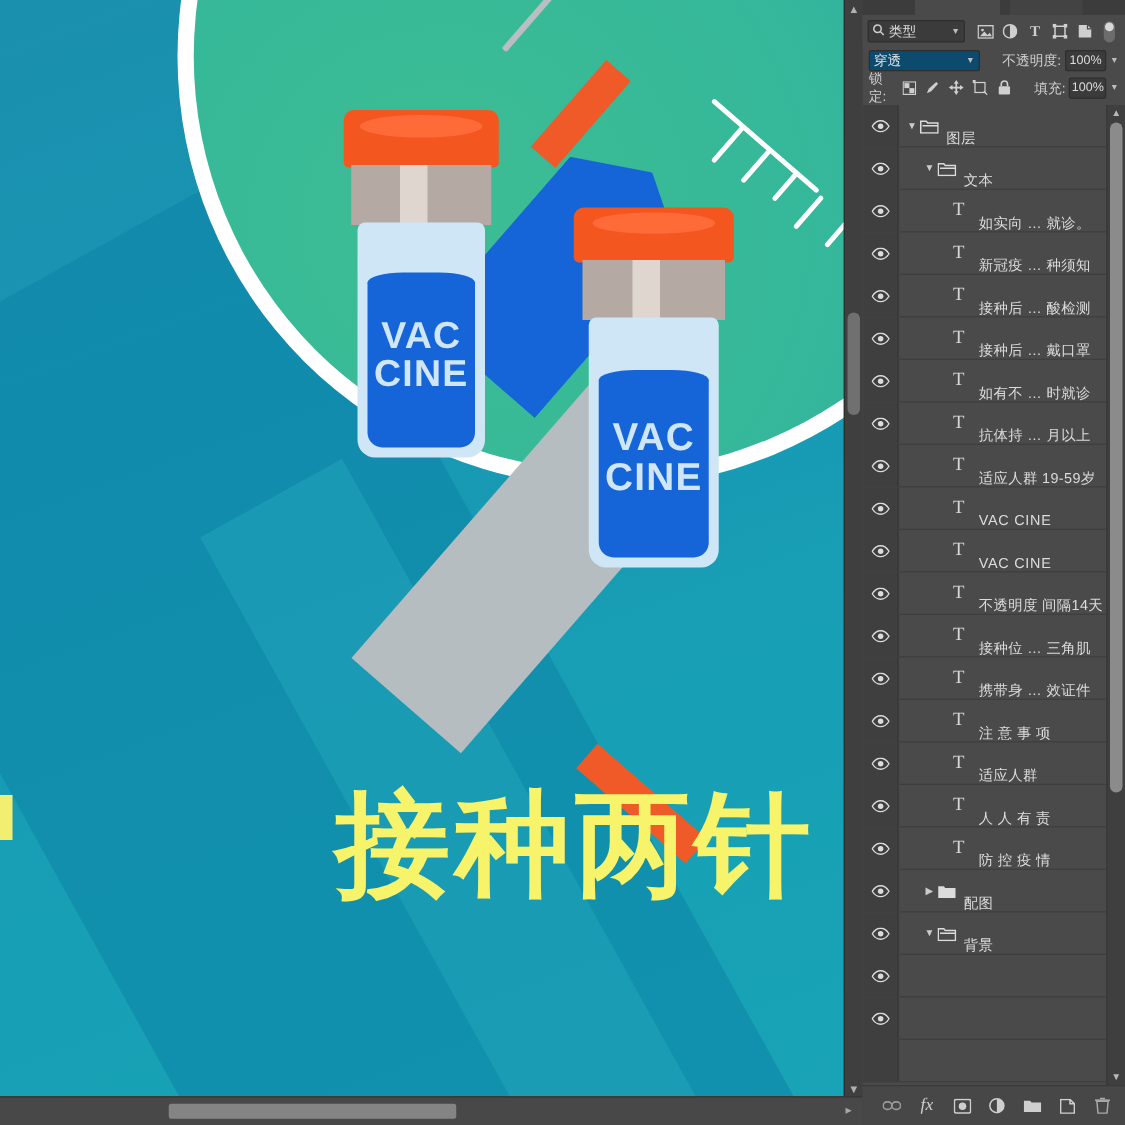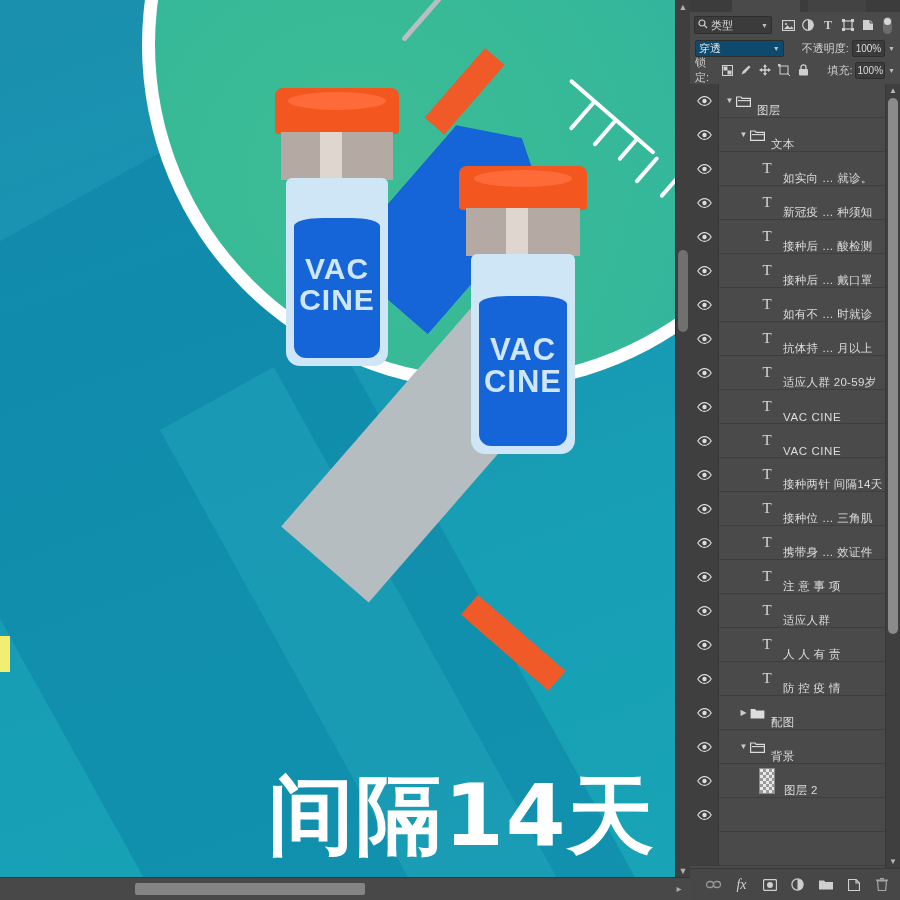--- a/index.html
+++ b/index.html
@@ -290,21 +290,21 @@
         <div class="neck-hi" style="left:50px;top:42px;width:22px;height:48px;"></div>
         <div class="glass" style="left:15px;top:88px;width:104px;height:200px;"></div>
         <div class="liquid" style="left:23px;top:138px;width:88px;height:142px;"></div>
         <div class="liqtop" style="left:23px;top:130px;width:88px;height:16px;border-radius:40%/60%;"></div>
         <div class="lbl" style="top:168px;font-size:31px;">
           <div>VAC</div>
           <div>CINE</div>
         </div>
       </div>
 
-      <div class="headline2">间隔14天</div>
+      <div class="headline1">接种两针</div>
     </div>
 
     <div id="cv-vscroll">
       <div class="arrow" style="top:0;">▲</div>
       <div class="thumb"></div>
       <div class="arrow" style="bottom:0;">▼</div>
     </div>
 
     <div id="cv-hscroll">
       <div class="thumb"></div>
@@ -548,21 +548,21 @@
             <span class="eye">
               <svg width="15" height="10" viewBox="0 0 15 10">
                 <path d="M7.5 0.6 C11.5 0.6 14.2 5 14.2 5 C14.2 5 11.5 9.4 7.5 9.4 C3.5 9.4 0.8 5 0.8 5 C0.8 5 3.5 0.6 7.5 0.6 Z" fill="none" stroke="#dcdcdc" stroke-width="1.1"></path>
                 <circle cx="7.5" cy="5" r="2.2" fill="#dcdcdc"></circle>
               </svg>
             </span>
           </div>
           <div class="body">
             <span class="indent2"></span>
             <span class="tglyph">T</span>
-            <span class="lname">适应人群 20-59岁</span>
+            <span class="lname">适应人群 19-59岁</span>
           </div>
         </div>
         <div class="lrow">
           <div class="eyecell">
             <span class="eye">
               <svg width="15" height="10" viewBox="0 0 15 10">
                 <path d="M7.5 0.6 C11.5 0.6 14.2 5 14.2 5 C14.2 5 11.5 9.4 7.5 9.4 C3.5 9.4 0.8 5 0.8 5 C0.8 5 3.5 0.6 7.5 0.6 Z" fill="none" stroke="#dcdcdc" stroke-width="1.1"></path>
                 <circle cx="7.5" cy="5" r="2.2" fill="#dcdcdc"></circle>
               </svg>
             </span>
@@ -593,21 +593,21 @@
             <span class="eye">
               <svg width="15" height="10" viewBox="0 0 15 10">
                 <path d="M7.5 0.6 C11.5 0.6 14.2 5 14.2 5 C14.2 5 11.5 9.4 7.5 9.4 C3.5 9.4 0.8 5 0.8 5 C0.8 5 3.5 0.6 7.5 0.6 Z" fill="none" stroke="#dcdcdc" stroke-width="1.1"></path>
                 <circle cx="7.5" cy="5" r="2.2" fill="#dcdcdc"></circle>
               </svg>
             </span>
           </div>
           <div class="body">
             <span class="indent2"></span>
             <span class="tglyph">T</span>
-            <span class="lname">接种两针 间隔14天</span>
+            <span class="lname">不透明度 间隔14天</span>
           </div>
         </div>
         <div class="lrow">
           <div class="eyecell">
             <span class="eye">
               <svg width="15" height="10" viewBox="0 0 15 10">
                 <path d="M7.5 0.6 C11.5 0.6 14.2 5 14.2 5 C14.2 5 11.5 9.4 7.5 9.4 C3.5 9.4 0.8 5 0.8 5 C0.8 5 3.5 0.6 7.5 0.6 Z" fill="none" stroke="#dcdcdc" stroke-width="1.1"></path>
                 <circle cx="7.5" cy="5" r="2.2" fill="#dcdcdc"></circle>
               </svg>
             </span>
@@ -731,25 +731,20 @@
           </div>
         </div>
         <div class="lrow">
           <div class="eyecell">
             <span class="eye">
               <svg width="15" height="10" viewBox="0 0 15 10">
                 <path d="M7.5 0.6 C11.5 0.6 14.2 5 14.2 5 C14.2 5 11.5 9.4 7.5 9.4 C3.5 9.4 0.8 5 0.8 5 C0.8 5 3.5 0.6 7.5 0.6 Z" fill="none" stroke="#dcdcdc" stroke-width="1.1"></path>
                 <circle cx="7.5" cy="5" r="2.2" fill="#dcdcdc"></circle>
               </svg>
             </span>
-          </div>
-          <div class="body">
-            <span class="indent2"></span>
-            <span class="thumb-chk"></span>
-            <span class="lname">图层 2</span>
           </div>
         </div>
         <div class="lrow">
           <div class="eyecell">
             <span class="eye">
               <svg width="15" height="10" viewBox="0 0 15 10">
                 <path d="M7.5 0.6 C11.5 0.6 14.2 5 14.2 5 C14.2 5 11.5 9.4 7.5 9.4 C3.5 9.4 0.8 5 0.8 5 C0.8 5 3.5 0.6 7.5 0.6 Z" fill="none" stroke="#dcdcdc" stroke-width="1.1"></path>
                 <circle cx="7.5" cy="5" r="2.2" fill="#dcdcdc"></circle>
               </svg>
             </span>

